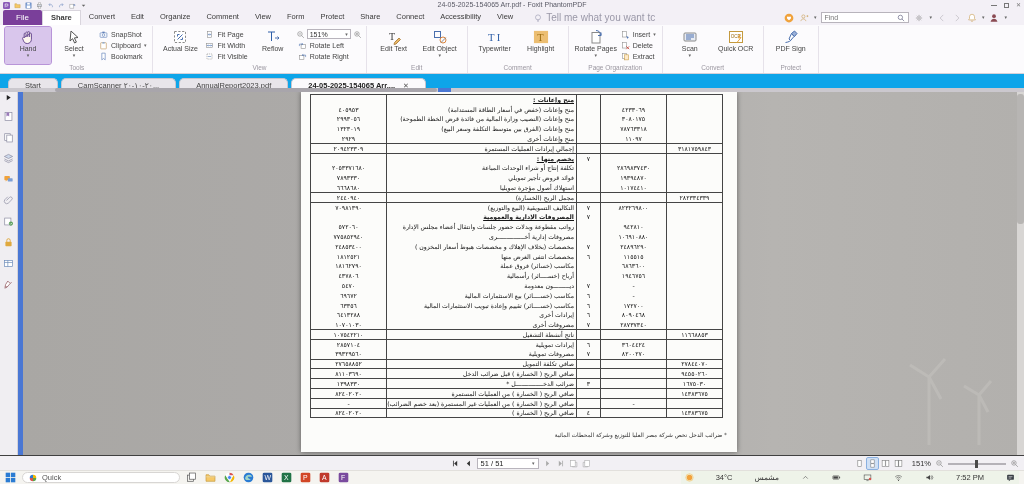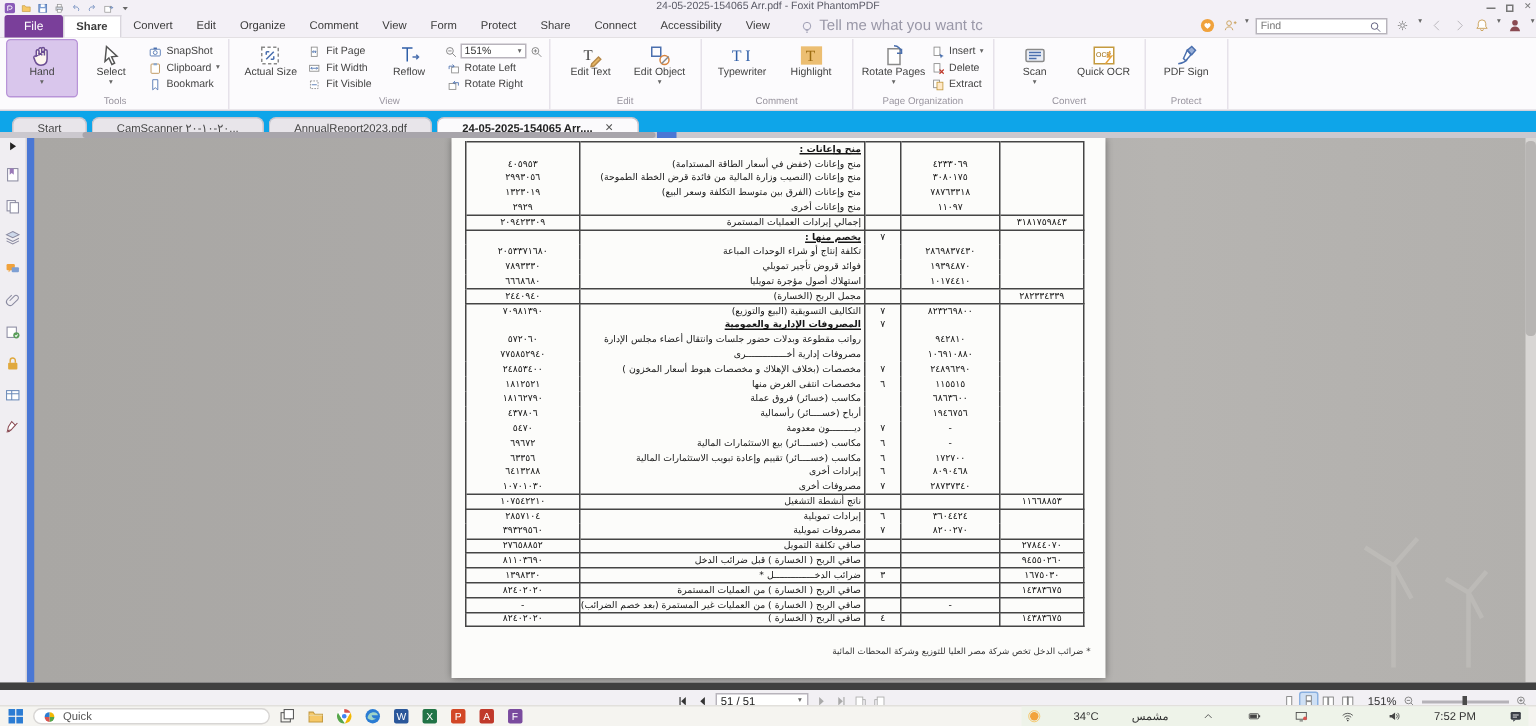--- a/index.html
+++ b/index.html
@@ -14,21 +14,21 @@
 .winctl{position:absolute;right:3px;top:2px;display:flex;gap:7px;align-items:center}
 .wmin{width:6px;height:1px;background:#777}
 .wmax{width:5px;height:5px;border:1px solid #777}
 .wclose{font-size:6px;color:#777;line-height:6px}
 
 .menubar{position:absolute;top:10px;left:0;right:0;height:15px;background:#f3f0f6;display:flex;align-items:center;z-index:8}
 .file-btn{background:#7a3f9a;color:#fff;font-size:8px;padding:0 13px;height:15px;line-height:15px;margin-left:3px;border-radius:2px 2px 0 0}
 .mtab{font-size:7.5px;color:#3a3a3a;padding:0 8px;height:15px;line-height:14px}
 .mtab.active{background:#fff;border:1px solid #d9d5dd;border-bottom:none;font-weight:bold}
 .tellme{display:flex;align-items:center;gap:3px;color:#9a98a8;font-size:10px;margin-left:12px;width:168px}
-.mb-right{margin-left:auto;display:flex;align-items:flex-start;gap:5px;padding-right:1px}
+.mb-right{margin-left:auto;display:flex;align-items:center;gap:5px;padding-right:17px}
 .find-box{width:88px;height:11px;border:1px solid #b8b4bc;background:#fff;display:flex;align-items:center;justify-content:space-between;padding:0 2px}
 .find-box input{border:none;outline:none;width:70px;font-size:7px;color:#444;font-family:"Liberation Sans",sans-serif}
 .caret{font-size:5px;color:#666;line-height:5px}
 
 .ribbon{position:absolute;top:25px;left:0;right:0;height:49px;background:#fcfbfd;border-bottom:1px solid #d5d1d9;display:flex;padding:1px 1px 0 1px;z-index:7}
 .rgroup{position:relative;display:flex;align-items:flex-start;padding:1px 4px 9px 4px;border-right:1px solid #e6e2ea}
 .rgroup-label{position:absolute;bottom:0;left:0;right:0;text-align:center;font-size:6.5px;color:#9a96a0;height:9px;line-height:8px;white-space:nowrap}
 .rbig{width:46px;min-height:37px;display:flex;flex-direction:column;align-items:center;font-size:7px;color:#444;text-align:center;padding-top:2px;border-radius:2px;line-height:7.5px}
 .rbig .icn svg{width:16px;height:16px}
 .rbig.active{background:#d9c6ec;outline:1px solid #b894d8}
@@ -58,21 +58,21 @@
 .fintable td{font-size:6.2px;color:#141414;height:9.8px;padding:0 2px;vertical-align:middle;border-left:1px solid #454545;border-right:1px solid #454545;border-top:none;border-bottom:none}
 .fintable tr.box td{border-top:1px solid #454545;border-bottom:1px solid #454545}
 .c-desc{text-align:right;padding-right:3px;white-space:nowrap;overflow:hidden;max-width:190px}
 .c-amt,.c-amt2,.c-far,.c-note{text-align:center;font-size:6px;white-space:nowrap}
 tr.header .c-desc span{text-decoration:underline;font-weight:bold}
 .footnote{position:absolute;right:10px;top:340px;font-size:5.8px;color:#333;direction:rtl;font-family:"DejaVu Sans","Liberation Sans",sans-serif}
 .turbine{position:absolute;opacity:.45}
 .vscroll{position:absolute;right:0;top:0;bottom:0;width:7px;background:#d8d6d4}
 .vthumb{position:absolute;right:0;top:2px;height:130px;width:7px;background:#b7b5b3;border-radius:3px}
 
-.statusbar{position:absolute;top:455px;left:0;right:0;height:15px;background:#f2f0f4;border-top:5px solid #404040;z-index:8}
+.statusbar{position:absolute;top:455px;left:0;right:0;height:15px;background:#f2f0f4;border-top:1px solid #404040;z-index:8}
 .sb-center{position:absolute;left:44%;top:1px;display:flex;align-items:center;gap:4px;height:13px}
 .sb-center .icn svg{width:9px;height:9px}
 .pagebox{border:1px solid #b8b4bc;background:#fff;font-size:7.5px;color:#222;width:62px;height:11px;display:flex;align-items:center;justify-content:space-between;padding:0 3px}
 .sb-right{position:absolute;right:5px;top:1px;height:13px;display:flex;align-items:center;gap:4px;font-size:7.5px;color:#333}
 .sb-right .icn svg{width:9px;height:9px}
 .layouts{display:flex;gap:2px;margin-right:4px}
 .layouts .icn{padding:1px;border-radius:1px}
 .layouts .icn.sel{background:#cfe0f5;outline:1px solid #8ab0e0}
 .slider{width:58px;height:2px;background:#b5b2b8;position:relative}
 .sthumb{position:absolute;left:27px;top:-3px;width:3px;height:8px;background:#4a4a4a}

